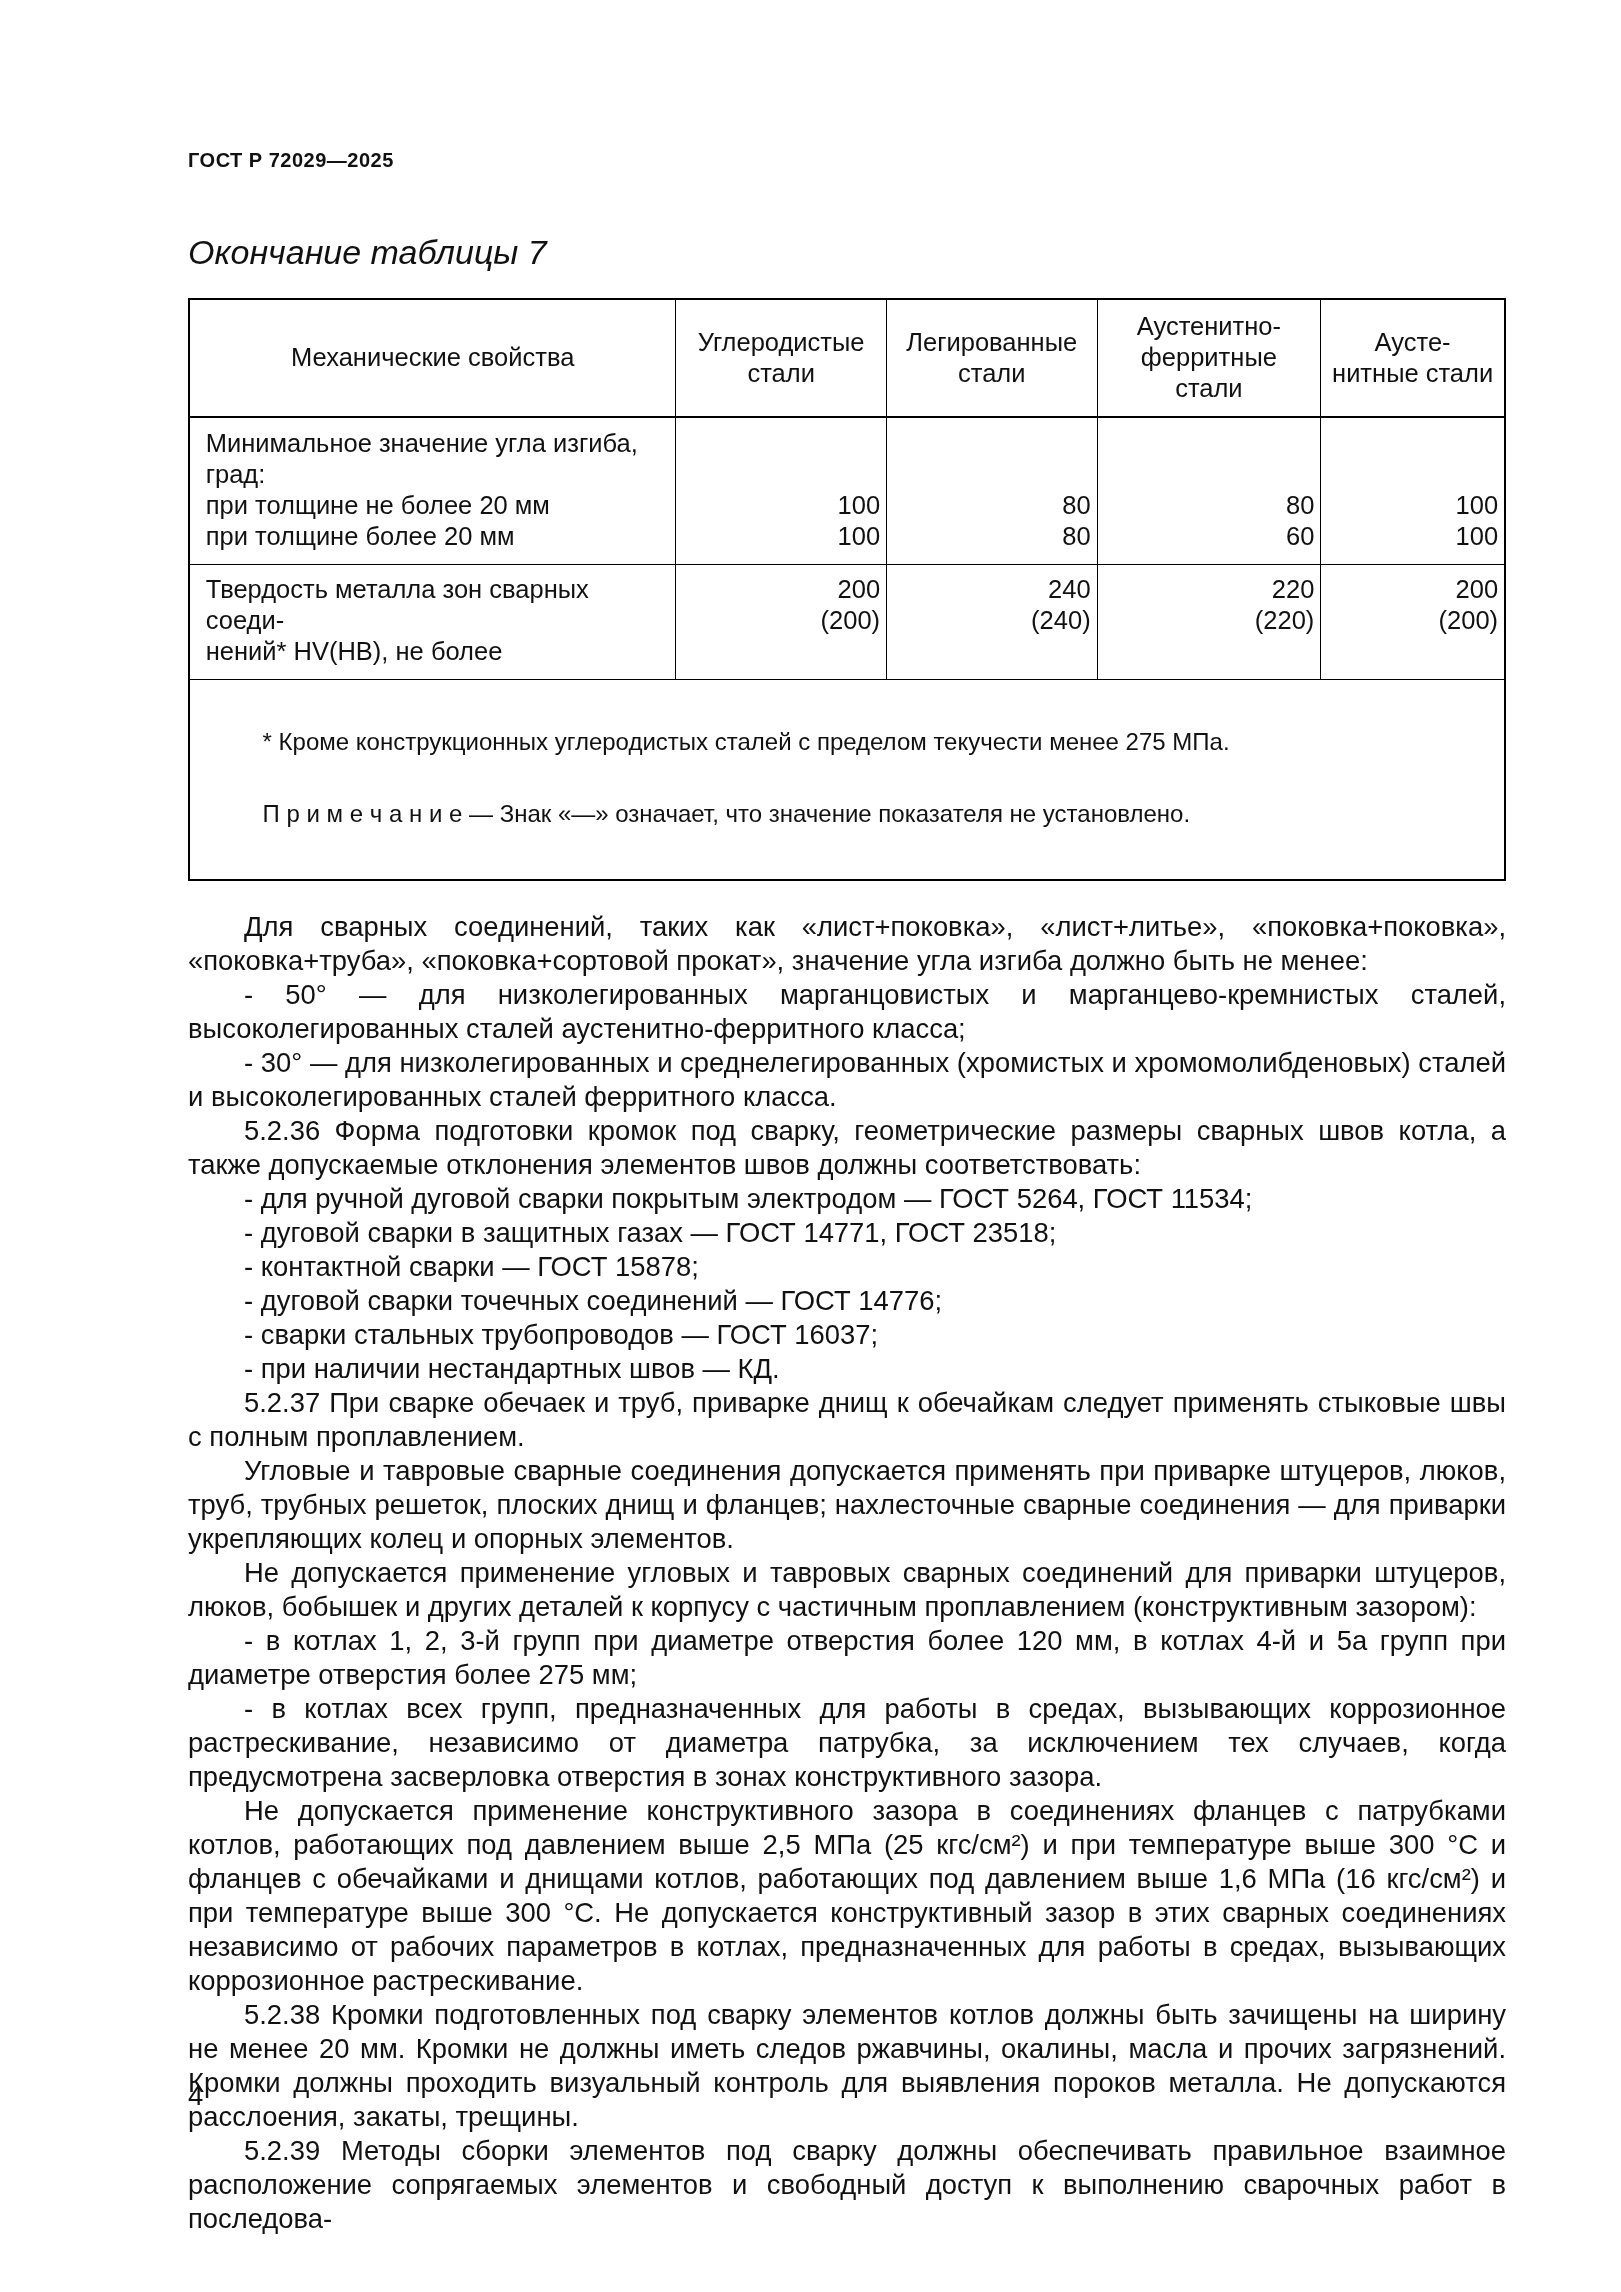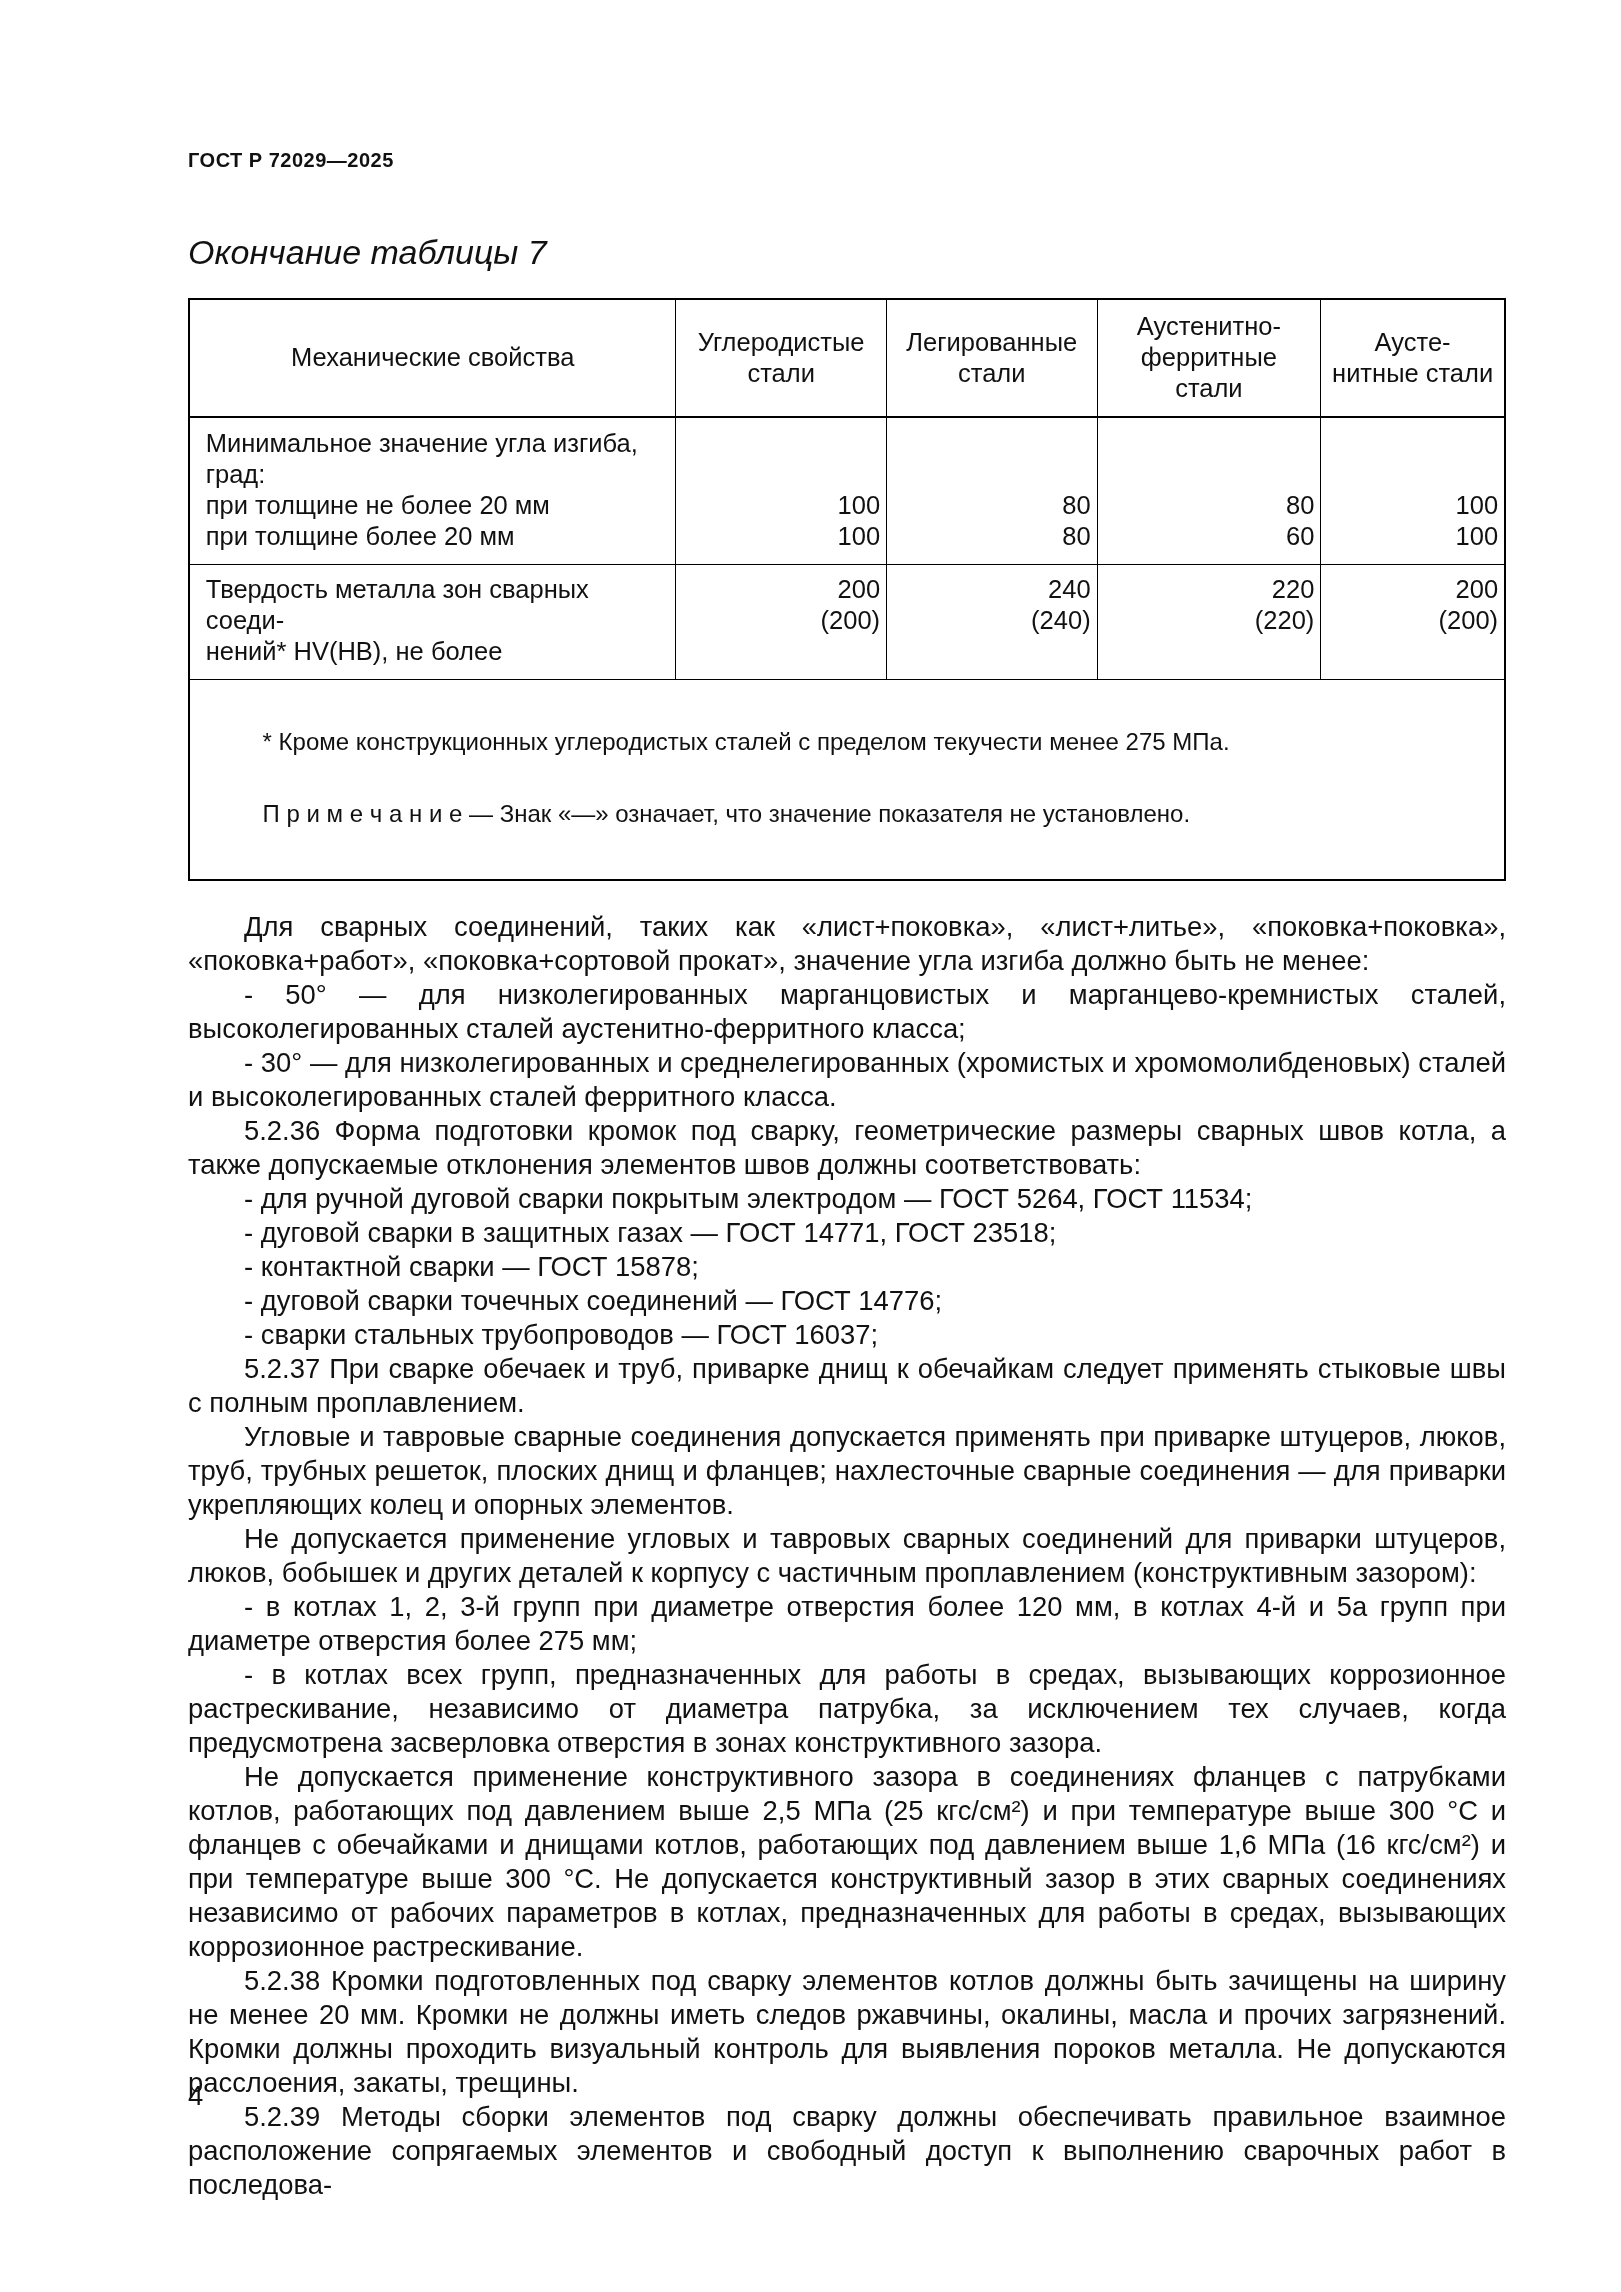--- a/index.html
+++ b/index.html
@@ -157,29 +157,30 @@
       <tr>
         <td class="footnote-cell" colspan="5">
           <div class="footnote-line">* Кроме конструкционных углеродистых сталей с пределом текучести менее 275 МПа.</div>
           <div class="note-line">П р и м е ч а н и е  — Знак «—» означает, что значение показателя не установлено.</div>
         </td>
       </tr>
     </tbody>
   </table>
 
   <div class="body-text">
-    <p class="para">Для сварных соединений, таких как «лист+поковка», «лист+литье», «поковка+поковка», «поковка+работ», «поковка+сортовой прокат», значение угла изгиба должно быть не менее:</p>
+    <p class="para">Для сварных соединений, таких как «лист+поковка», «лист+литье», «поковка+поковка», «поковка+труба», «поковка+сортовой прокат», значение угла изгиба должно быть не менее:</p>
     <p class="para">- 50° — для низколегированных марганцовистых и марганцево-кремнистых сталей, высоколегированных сталей аустенитно-ферритного класса;</p>
     <p class="para">- 30° — для низколегированных и среднелегированных (хромистых и хромомолибденовых) сталей и высоколегированных сталей ферритного класса.</p>
     <p class="para">5.2.36 Форма подготовки кромок под сварку, геометрические размеры сварных швов котла, а также допускаемые отклонения элементов швов должны соответствовать:</p>
     <p class="para">- для ручной дуговой сварки покрытым электродом — ГОСТ 5264, ГОСТ 11534;</p>
     <p class="para">- дуговой сварки в защитных газах — ГОСТ 14771, ГОСТ 23518;</p>
     <p class="para">- контактной сварки — ГОСТ 15878;</p>
     <p class="para">- дуговой сварки точечных соединений — ГОСТ 14776;</p>
     <p class="para">- сварки стальных трубопроводов — ГОСТ 16037;</p>
+    <p class="para">- при наличии нестандартных швов — КД.</p>
     <p class="para">5.2.37 При сварке обечаек и труб, приварке днищ к обечайкам следует применять стыковые швы с полным проплавлением.</p>
     <p class="para">Угловые и тавровые сварные соединения допускается применять при приварке штуцеров, люков, труб, трубных решеток, плоских днищ и фланцев; нахлесточные сварные соединения — для приварки укрепляющих колец и опорных элементов.</p>
     <p class="para">Не допускается применение угловых и тавровых сварных соединений для приварки штуцеров, люков, бобышек и других деталей к корпусу с частичным проплавлением (конструктивным зазором):</p>
     <p class="para">- в котлах 1, 2, 3-й групп при диаметре отверстия более 120 мм, в котлах 4-й и 5а групп при диаметре отверстия более 275 мм;</p>
     <p class="para">- в котлах всех групп, предназначенных для работы в средах, вызывающих коррозионное растрескивание, независимо от диаметра патрубка, за исключением тех случаев, когда предусмотрена засверловка отверстия в зонах конструктивного зазора.</p>
     <p class="para">Не допускается применение конструктивного зазора в соединениях фланцев с патрубками котлов, работающих под давлением выше 2,5 МПа (25 кгс/см²) и при температуре выше 300 °С и фланцев с обечайками и днищами котлов, работающих под давлением выше 1,6 МПа (16 кгс/см²) и при температуре выше 300 °С. Не допускается конструктивный зазор в этих сварных соединениях независимо от рабочих параметров в котлах, предназначенных для работы в средах, вызывающих коррозионное растрескивание.</p>
     <p class="para">5.2.38 Кромки подготовленных под сварку элементов котлов должны быть зачищены на ширину не менее 20 мм. Кромки не должны иметь следов ржавчины, окалины, масла и прочих загрязнений. Кромки должны проходить визуальный контроль для выявления пороков металла. Не допускаются расслоения, закаты, трещины.</p>
     <p class="para">5.2.39 Методы сборки элементов под сварку должны обеспечивать правильное взаимное расположение сопрягаемых элементов и свободный доступ к выполнению сварочных работ в последова-</p>
   </div>
 

